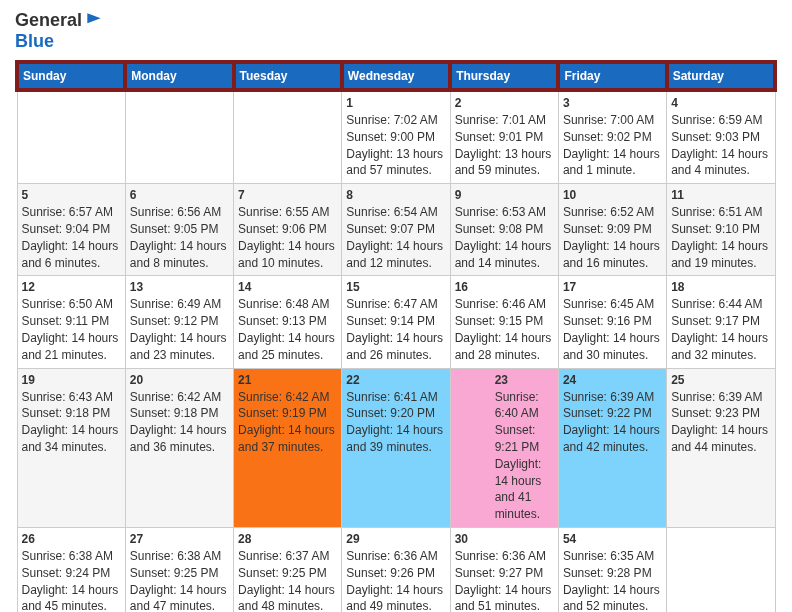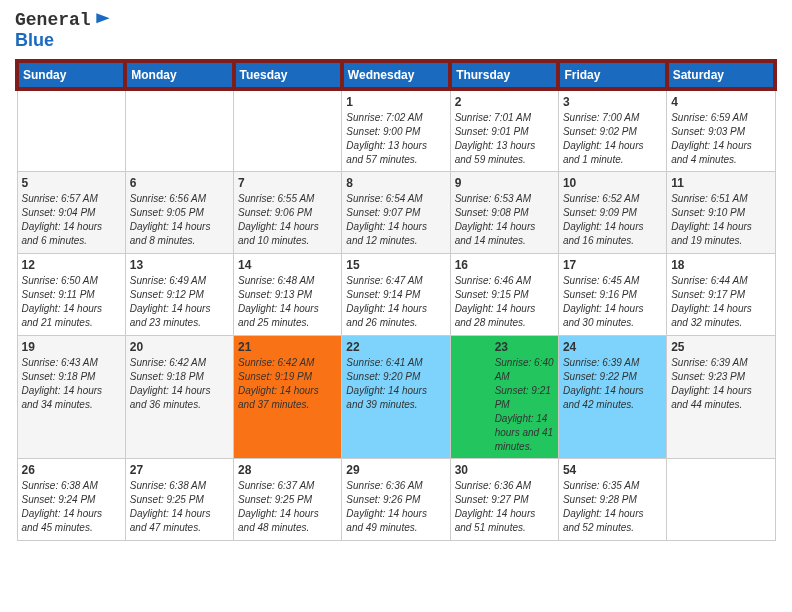--- a/index.html
+++ b/index.html
@@ -73,37 +73,36 @@
       background: #f5f5f5;
     }
     .day-number {
       font-size: 12px;
       font-weight: bold;
       color: #333;
       display: block;
       margin-bottom: 2px;
     }
     .day-info {
-      font-size: 10px;
+      font-size: 12px;
       color: #333;
       line-height: 1.4;
-      font-style: italic;
     }
     .empty-cell {
       background: #fff !important;
     }
   </style>
 </head>
 <body>
 
 <div class="page">
   <div class="header">
     <div class="logo">
       <div>
-        <div style="display:flex;font-family:Liberation Mono, monospace;">
+        <div style="display:flex;">
           <span class="logo-general" style="font-size:18px;font-weight:bold;color:#333;">General</span>
           <svg class="logo-icon" viewBox="0 0 24 24" width="22" height="22">
             <polygon points="4,4 20,10 4,16" fill="#1a6abf"></polygon>
           </svg>
         </div>
         <div>
           <span class="logo-blue" style="font-size:18px;font-weight:bold;color:#1a6abf;">Blue</span>
         </div>
       </div>
     </div>
@@ -218,21 +217,21 @@
             <div class="day-info">Sunrise: 6:42 AM<br>Sunset: 9:18 PM<br>Daylight: 14 hours and 36 minutes.</div>
           </td>
           <td style="background: #f97316;">
             <span class="day-number">21</span>
             <div class="day-info">Sunrise: 6:42 AM<br>Sunset: 9:19 PM<br>Daylight: 14 hours and 37 minutes.</div>
           </td>
           <td style="background: #7dd3fc;">
             <span class="day-number">22</span>
             <div class="day-info">Sunrise: 6:41 AM<br>Sunset: 9:20 PM<br>Daylight: 14 hours and 39 minutes.</div>
           </td>
-          <td style="background: #22c55e; padding-left: 44px;">
+          <td style="background: #f9a8d4; padding-left: 44px;">
             <span class="day-number">23</span>
             <div class="day-info">Sunrise: 6:40 AM<br>Sunset: 9:21 PM<br>Daylight: 14 hours and 41 minutes.</div>
           </td>
           <td style="background: #7dd3fc;">
             <span class="day-number">24</span>
             <div class="day-info">Sunrise: 6:39 AM<br>Sunset: 9:22 PM<br>Daylight: 14 hours and 42 minutes.</div>
           </td>
           <td style="background: rgb(245, 245, 245);">
             <span class="day-number">25</span>
             <div class="day-info">Sunrise: 6:39 AM<br>Sunset: 9:23 PM<br>Daylight: 14 hours and 44 minutes.</div>

